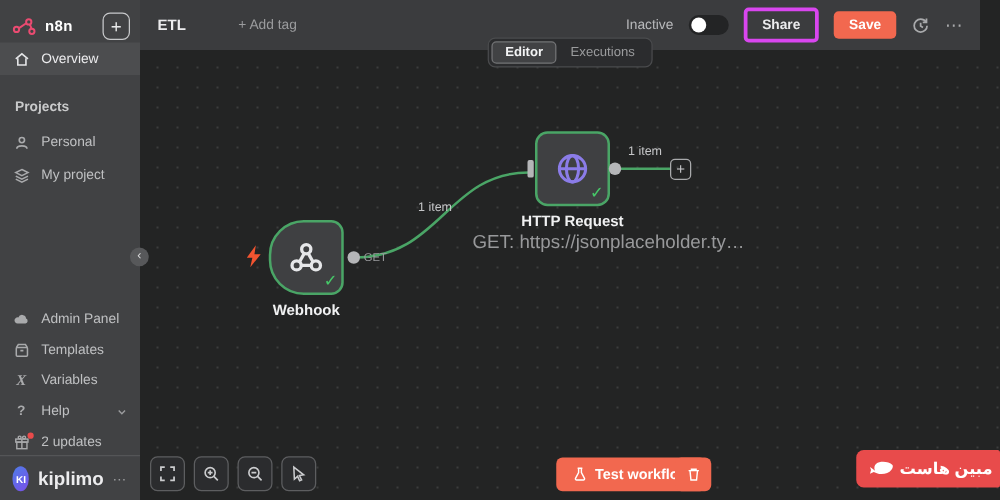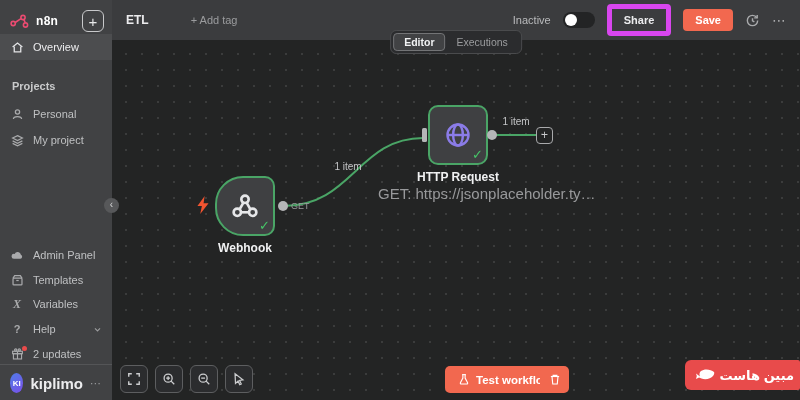--- a/index.html
+++ b/index.html
@@ -32,30 +32,30 @@
   .side-divider { position:absolute; left:0; right:0; top:364px; height:1px; background:#545557; }
   .user-row { position:absolute; left:0; right:0; top:368px; height:30px; display:flex;
     align-items:center; gap:7px; padding:0 10px; cursor:pointer; }
   .avatar { width:20px; height:20px; border-radius:50%; background:linear-gradient(135deg,#4f7de8,#7a4fe8);
     color:#fff; font-size:8px; font-weight:bold; display:flex; align-items:center; justify-content:center; }
   .user-name { color:#ececee; font-size:15px; font-weight:bold; }
   .user-more { margin-left:auto; color:#9b9c9e; font-size:11px; letter-spacing:1px; }
 
   
   .main { position:absolute; left:112px; top:0; width:688px; height:400px; }
-  .topbar { position:absolute; left:0; top:0; right:0; height:40px; background:#3b3c3e;
+  .topbar { position:absolute; left:0; top:0; right:16px; height:40px; background:#3b3c3e;
     display:flex; align-items:center; padding:0 14px; z-index:4; }
   .wf-name { color:#ececee; font-size:12px; font-weight:bold; }
   .add-tag { color:#9b9c9e; font-size:11px; margin-left:42px; cursor:pointer; }
   .topbar-right { margin-left:auto; display:flex; align-items:center; gap:12px; }
   .status-label { color:#b9babc; font-size:11px; }
   .toggle { width:32px; height:16px; border-radius:8px; background:#232425; position:relative; cursor:pointer; }
   .toggle .knob { position:absolute; left:2px; top:2px; width:12px; height:12px; border-radius:50%; background:#fff; }
   .btn { border-radius:4px; font-size:11px; font-weight:bold; padding:5px 12px; cursor:pointer; }
-  .btn-share { background:transparent; border:5px solid #d946ef; color:#ececee; }
+  .btn-share { background:transparent; border:3px solid #d946ef; color:#ececee; }
   .btn-save { border:none; color:#fff; }
   .icon-btn { color:#a9aaac; display:inline-flex; cursor:pointer; }
   .more-dots { color:#a9aaac; font-size:14px; cursor:pointer; line-height:10px; }
 
   
   .tabs-pill { position:absolute; top:30px; left:50%; transform:translateX(-50%);
     background:#2b2c2e; border:1px solid #4a4b4d; border-radius:6px; display:flex;
     padding:2px; z-index:6; }
   .tab { font-size:10.5px; padding:3px 11px; border-radius:4px; color:#9b9c9e; cursor:pointer; }
   .tab.active { background:#414244; border:1px solid #737476; color:#f2f3f4; font-weight:bold; padding:2px 10px; }

